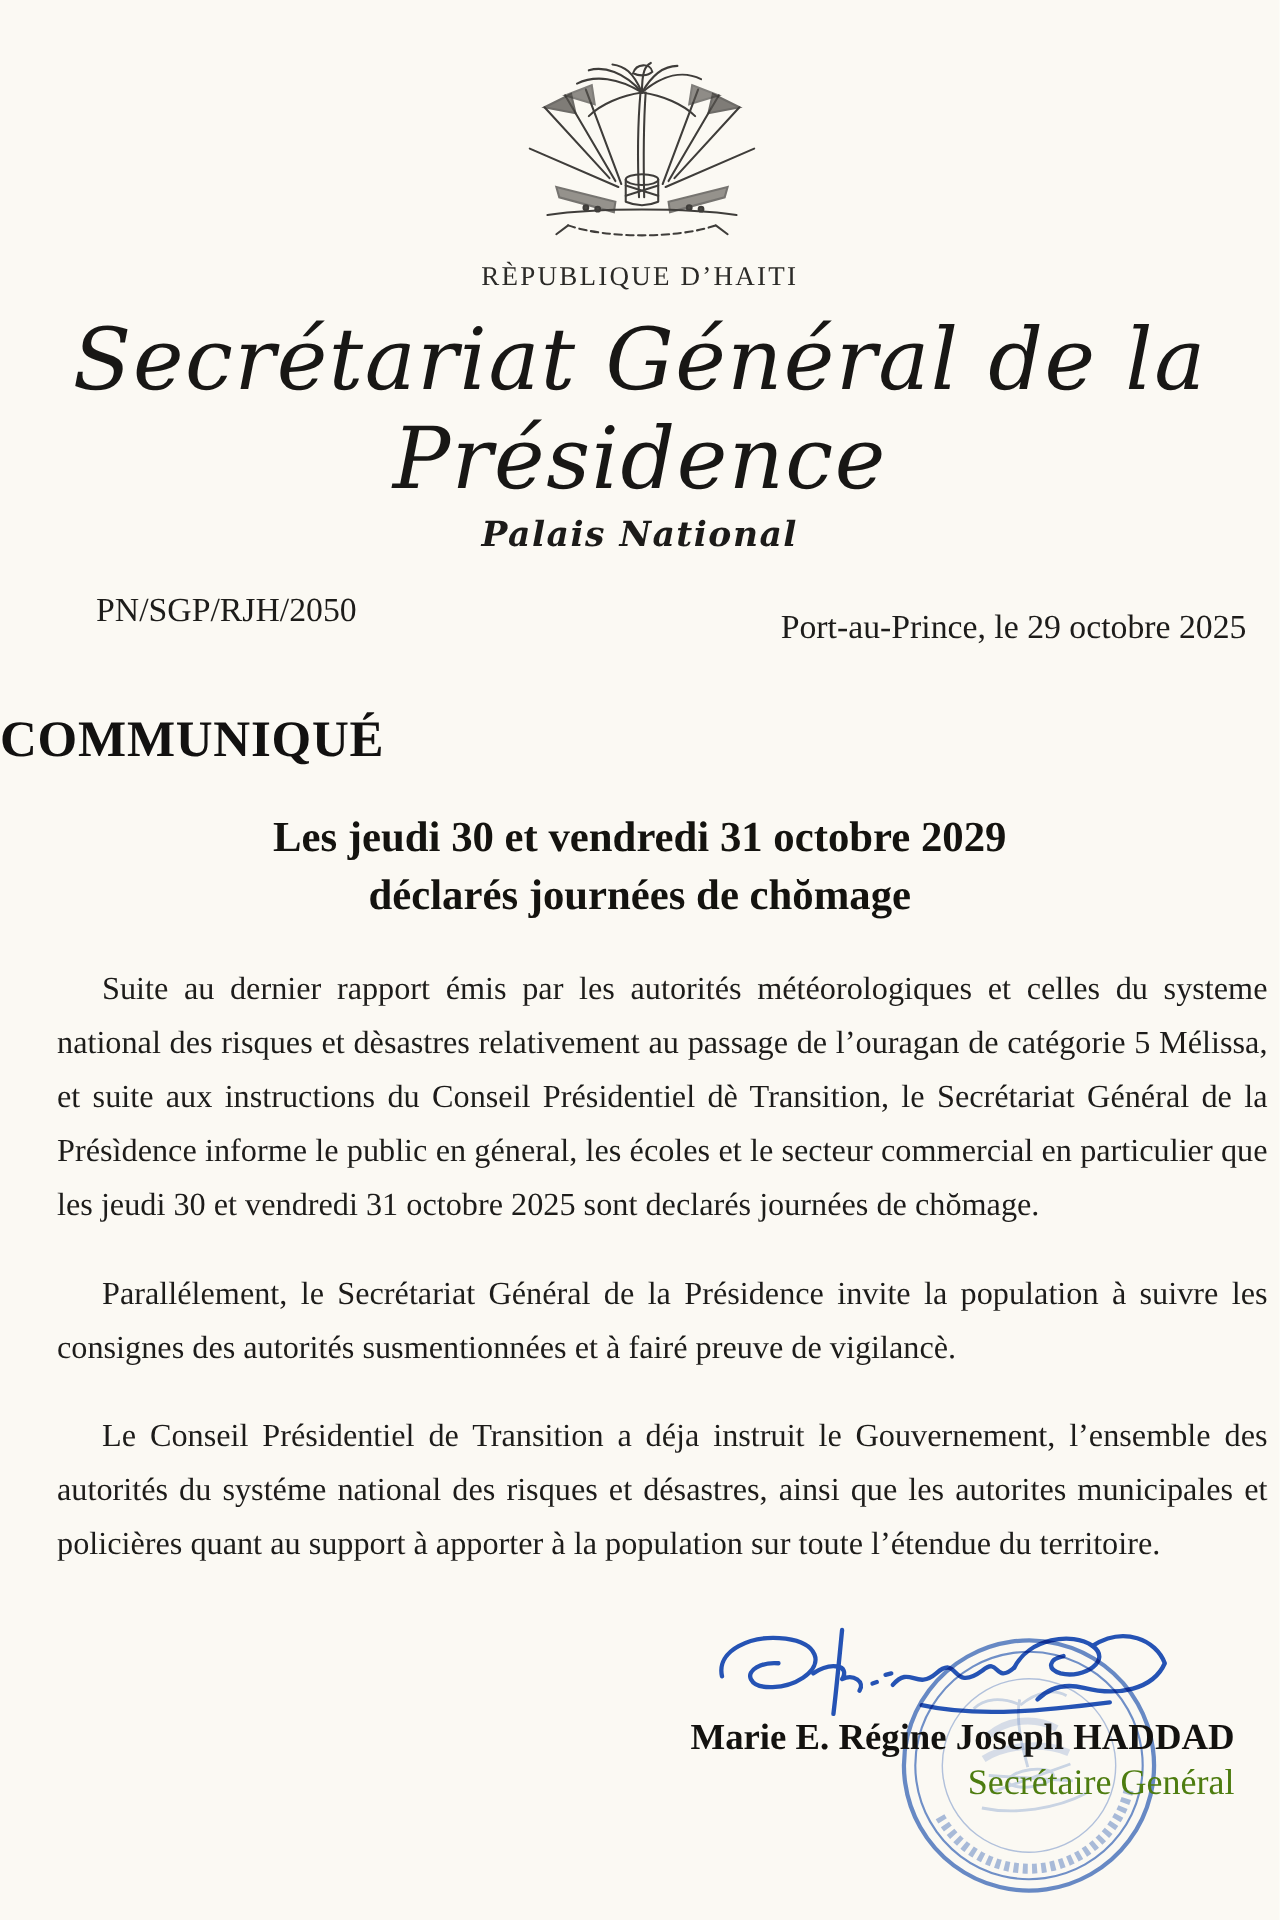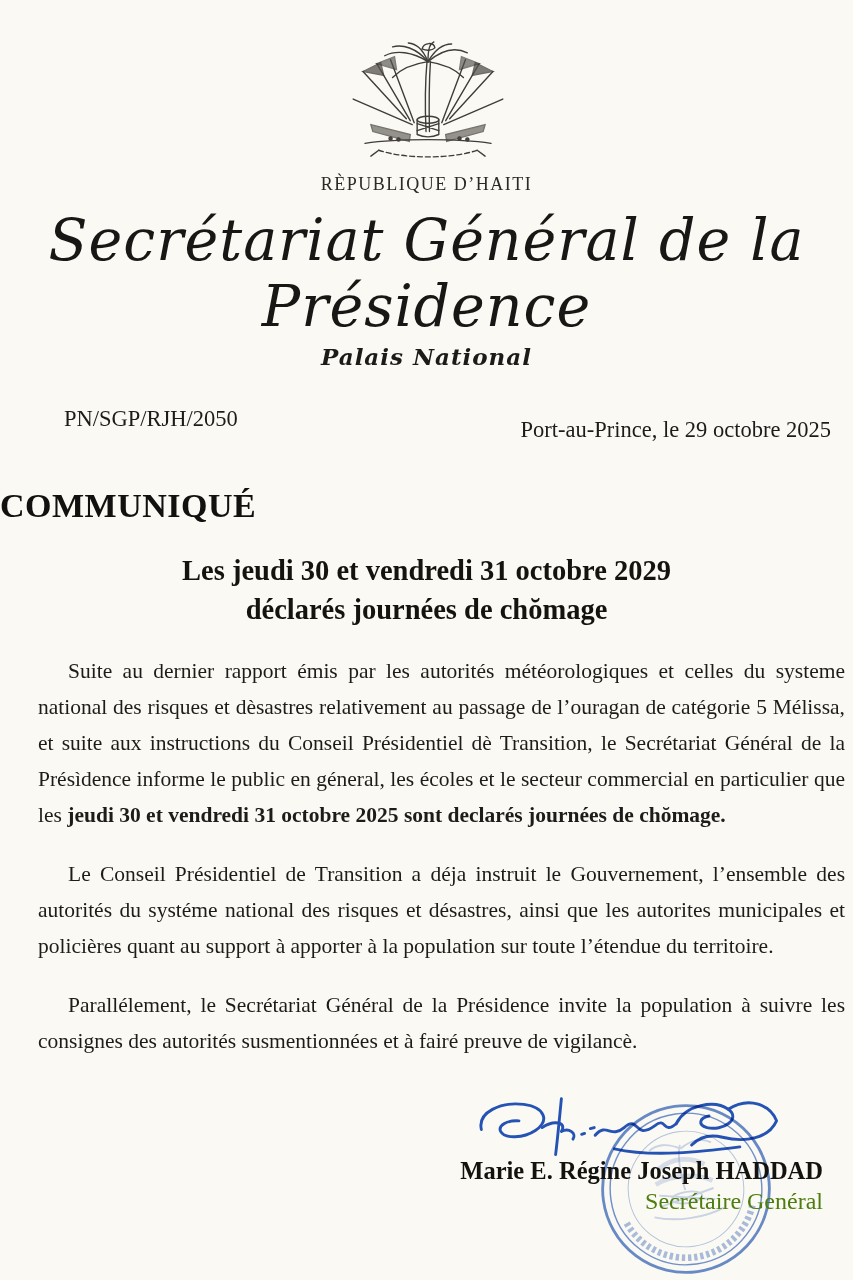--- a/index.html
+++ b/index.html
@@ -29,21 +29,21 @@
   }
   .palace-script{
     margin-top:4px;
     font-family:"DejaVu Serif",serif;
     font-style:italic;font-weight:700;
     font-size:23px;letter-spacing:1px;
     color:#1c1b19;
   }
   
   .ref-row{
-    margin-top:36px;
+    margin-top:24px;
     padding:0 22px 0 64px;
     display:flex;justify-content:space-between;align-items:flex-start;
     font-size:22.5px;
   }
   .dateline{margin-top:11px;}
   
   .doc-title{
     margin:44px 0 0 0;
     font-size:34px;font-weight:700;letter-spacing:.5px;
     color:#121110;
@@ -55,21 +55,21 @@
     color:#14130f;
   }
   
   .body-text{
     margin-top:24px;
     padding:0 8px 0 38px;
     font-size:21.5px;line-height:36px;
     text-align:justify;
   }
   .body-text p{margin:0 0 23px 0;text-indent:30px;}
-  .body-text strong{font-weight:700;}
+  .body-text strong{font-weight:400;}
   
   .signature-block{
     position:relative;
     margin-top:26px;
     height:215px;
   }
   .signature-scrawl{
     position:absolute;left:466px;top:4px;
     width:322px;height:82px;
   }
@@ -155,22 +155,22 @@
   </div>
 
   <h1 class="doc-title">COMMUNIQUÉ</h1>
   <div class="doc-subtitle">
     <div>Les jeudi 30 et vendredi 31 octobre 2029</div>
     <div>déclarés journées de chŏmage</div>
   </div>
 
   <main class="body-text">
     <p><span>Suite au dernier rapport émis par les autorités météorologiques et celles du systeme national des risques et dèsastres relativement au passage de l’ouragan de catégorie 5 Mélissa, et suite aux instructions du Conseil Présidentiel dè Transition, le Secrétariat Général de la Présìdence informe le public en géneral, les écoles et le secteur commercial en particulier que les </span><strong>jeudi 30 et vendredi 31 octobre 2025 sont declarés journées de chŏmage.</strong></p>
+    <p>Parallélement, le Secrétariat Général de la Présidence invite la population à suivre les consignes des autorités susmentionnées et à fairé preuve de vigilancè.</p>
     <p>Le Conseil Présidentiel de Transition a déja instruit le Gouvernement, l’ensemble des autorités du systéme national des risques et désastres, ainsi que les autorites municipales et policières quant au support à apporter à la population sur toute l’étendue du territoire.</p>
-    <p>Parallélement, le Secrétariat Général de la Présidence invite la population à suivre les consignes des autorités susmentionnées et à fairé preuve de vigilancè.</p>
   </main>
 
   <section class="signature-block">
     <svg class="signature-scrawl" viewBox="0 0 330 85" aria-hidden="true">
       <g stroke="#2553b4" stroke-width="3" fill="none" stroke-linecap="round" stroke-linejoin="round">
         <path d="M14 42 C10 24 34 13 58 16 C80 19 85 33 70 43 C58 51 38 52 34 44 C31 38 41 32 53 33"></path>
         <path d="M97 10 C95 30 93 52 91 68"></path>
         <path d="M77 40 C89 32 103 34 97 44 C105 40 113 46 109 52"></path>
         <path d="M118 47 l3 -1 M127 41 l4 -1"></path>
         <path d="M132 48 C144 34 148 52 162 40 C178 26 172 54 194 38 C206 28 202 48 216 36"></path>

